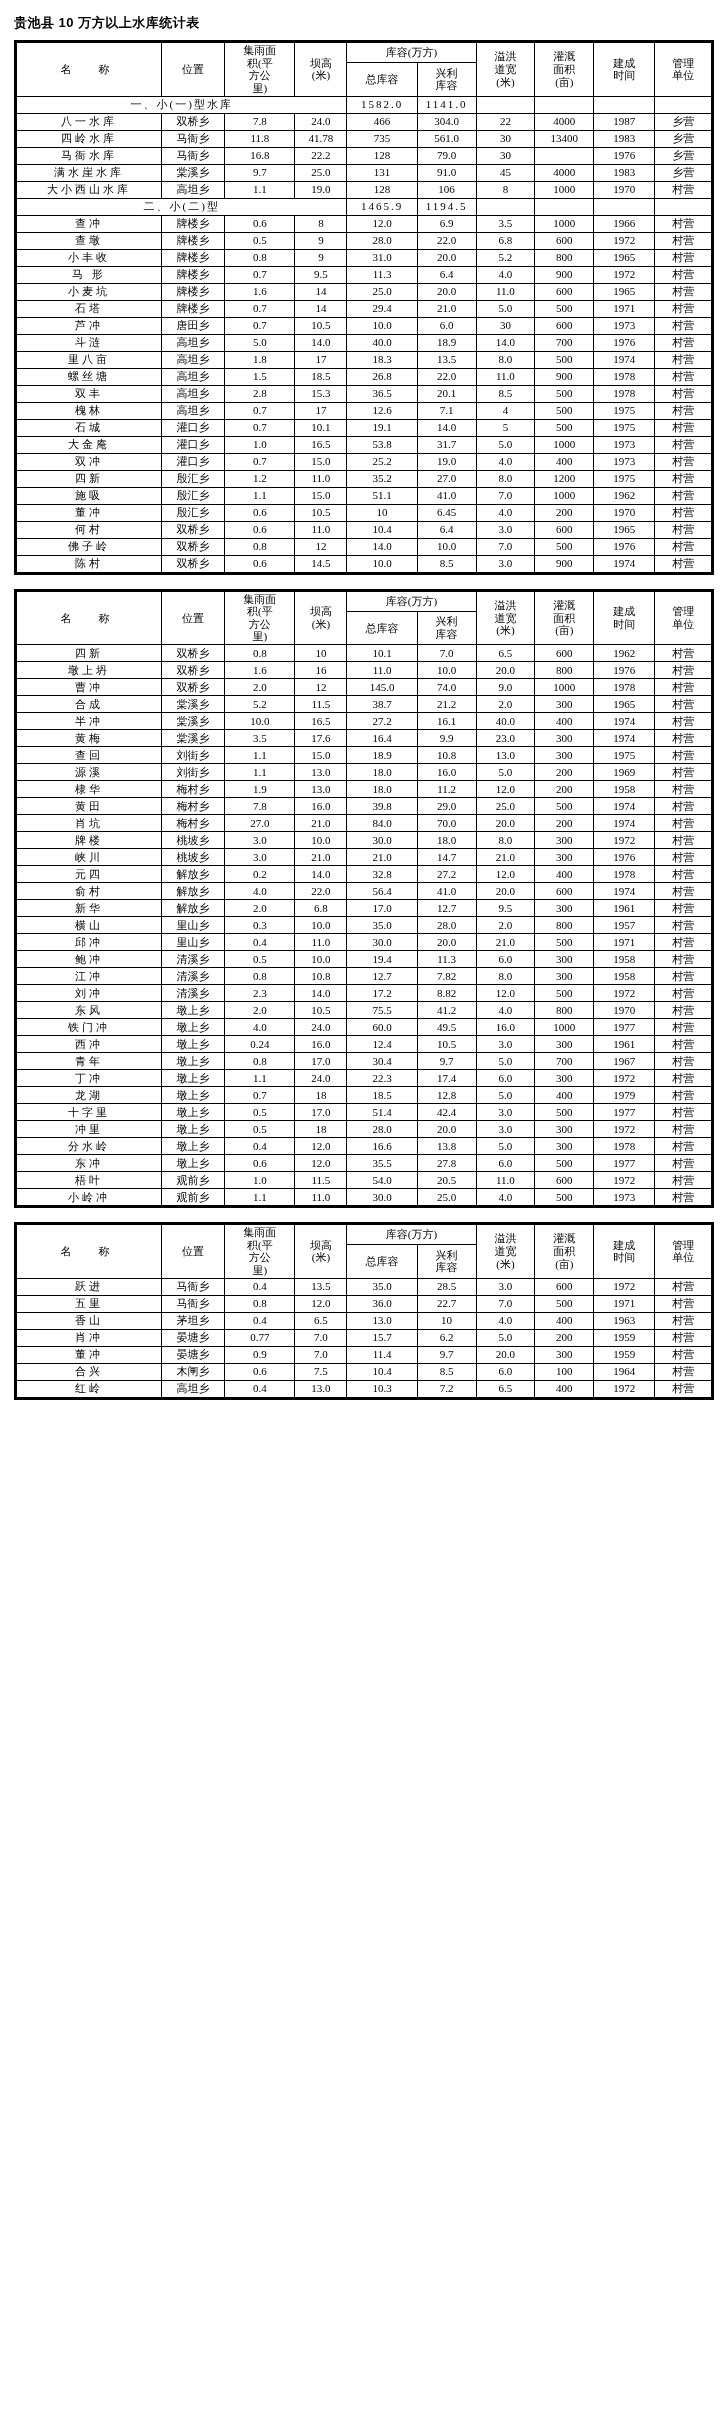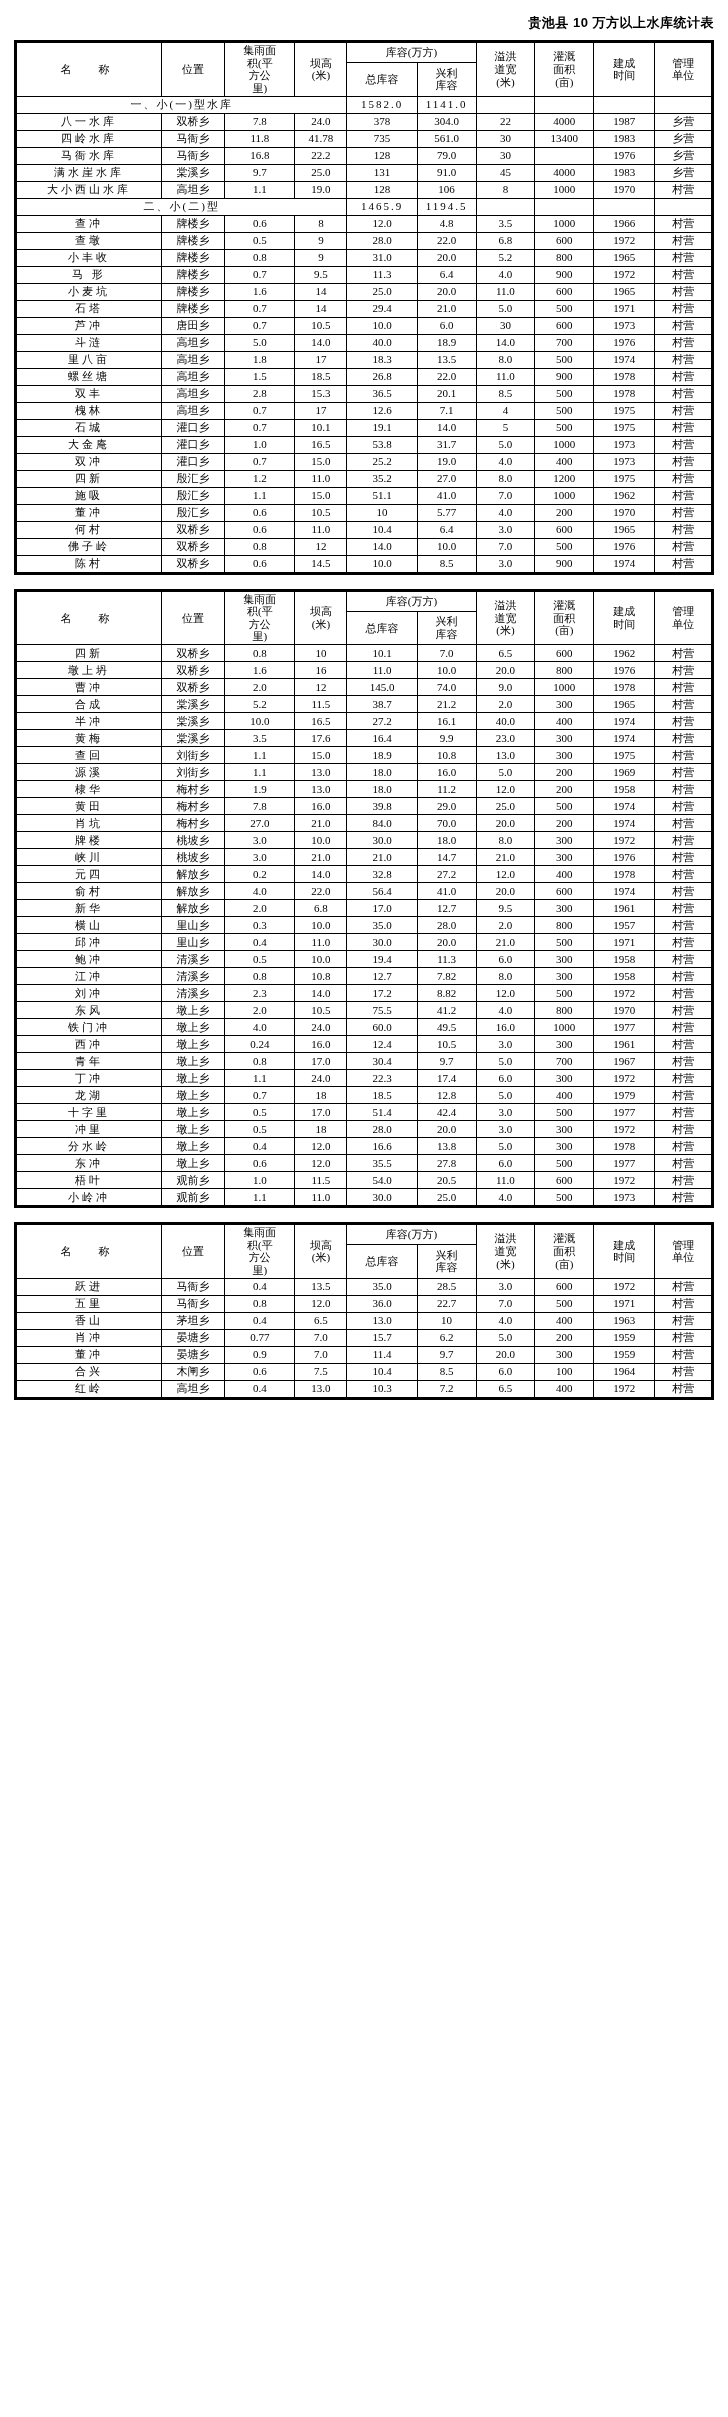--- a/index.html
+++ b/index.html
@@ -8,21 +8,21 @@
     padding: 0;
     background: #ffffff;
     font-family: "Liberation Serif", "DejaVu Serif", serif;
     width: 728px;
   }
   .page {
     width: 728px;
     padding: 10px 14px 10px 14px;
   }
   .doc-title {
-    text-align: right;
+    text-align: left;
     font-size: 13px;
     font-weight: bold;
     font-family: "Liberation Sans", sans-serif;
     margin: 4px 0 8px 0;
     letter-spacing: 0.5px;
   }
   table.tbl {
     border-collapse: collapse;
     width: 100%;
     font-size: 11px;
@@ -145,21 +145,21 @@
             <td></td>
             <td></td>
             <td></td>
             <td></td>
           </tr>
           <tr>
             <td class="name-cell">八一水库</td>
             <td>双桥乡</td>
             <td>7.8</td>
             <td>24.0</td>
-            <td>378</td>
+            <td>466</td>
             <td>304.0</td>
             <td>22</td>
             <td>4000</td>
             <td>1987</td>
             <td>乡营</td>
           </tr>
           <tr>
             <td class="name-cell">四岭水库</td>
             <td>马衙乡</td>
             <td>11.8</td>
@@ -215,21 +215,21 @@
             <td></td>
             <td></td>
             <td></td>
           </tr>
           <tr>
             <td class="name-cell">查冲</td>
             <td>牌楼乡</td>
             <td>0.6</td>
             <td>8</td>
             <td>12.0</td>
-            <td>4.8</td>
+            <td>6.9</td>
             <td>3.5</td>
             <td>1000</td>
             <td>1966</td>
             <td>村营</td>
           </tr>
           <tr>
             <td class="name-cell">查墩</td>
             <td>牌楼乡</td>
             <td>0.5</td>
             <td>9</td>
@@ -419,21 +419,21 @@
             <td>1000</td>
             <td>1962</td>
             <td>村营</td>
           </tr>
           <tr>
             <td class="name-cell">董冲</td>
             <td>殷汇乡</td>
             <td>0.6</td>
             <td>10.5</td>
             <td>10</td>
-            <td>5.77</td>
+            <td>6.45</td>
             <td>4.0</td>
             <td>200</td>
             <td>1970</td>
             <td>村营</td>
           </tr>
           <tr>
             <td class="name-cell">何村</td>
             <td>双桥乡</td>
             <td>0.6</td>
             <td>11.0</td>

